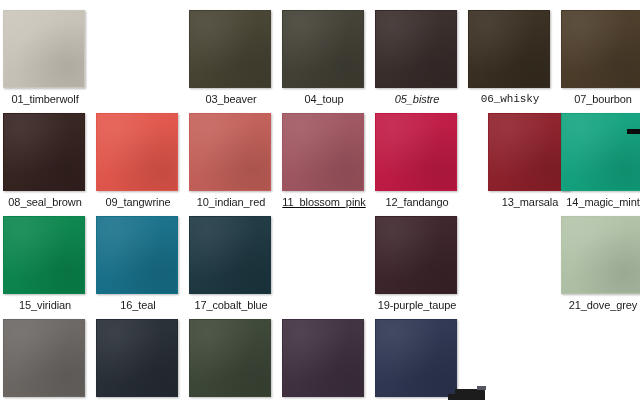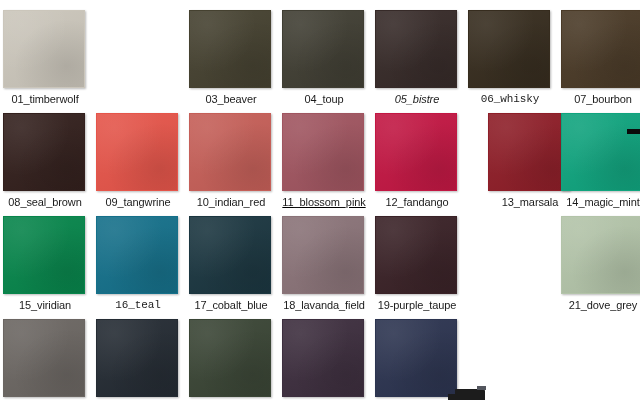--- a/index.html
+++ b/index.html
@@ -153,31 +153,27 @@
       <div class="swatch-label">13_marsala</div>
     </div>
     <div class="swatch-cell" style="left: 561px; top: 113px;">
       <div class="swatch-chip" style="background: rgb(16, 164, 126); width: 82px; height: 78px;"></div>
       <div class="swatch-label">14_magic_mint</div>
     </div>
     <div class="swatch-cell" style="left: 3px; top: 216px;">
       <div class="swatch-chip" style="background: rgb(7, 133, 75); width: 82px; height: 78px;"></div>
       <div class="swatch-label">15_viridian</div>
     </div>
-    <div class="swatch-cell" style="left: 96px; top: 216px; font-family: Liberation Mono, monospace;">
+    <div class="swatch-cell" style="left: 96px; top: 216px;">
       <div class="swatch-chip" style="background: rgb(21, 112, 138); width: 82px; height: 78px;"></div>
       <div class="swatch-label">16_teal</div>
     </div>
     <div class="swatch-cell" style="left: 189px; top: 216px;">
       <div class="swatch-chip" style="background: rgb(27, 54, 64); width: 82px; height: 78px;"></div>
       <div class="swatch-label">17_cobalt_blue</div>
-    </div>
-    <div class="swatch-cell" style="left: 282px; top: 216px;">
-      <div class="swatch-chip" style="background: rgb(138, 115, 120); width: 82px; height: 78px;"></div>
-      <div class="swatch-label">18_lavanda_field</div>
     </div>
     <div class="swatch-cell" style="left: 375px; top: 216px;">
       <div class="swatch-chip" style="background: rgb(58, 34, 39); width: 82px; height: 78px;"></div>
       <div class="swatch-label">19-purple_taupe</div>
     </div>
     <div class="swatch-cell" style="left: 561px; top: 216px;">
       <div class="swatch-chip" style="background: rgb(179, 196, 169); width: 82px; height: 78px;"></div>
       <div class="swatch-label">21_dove_grey</div>
     </div>
     <div class="swatch-cell" style="left: 3px; top: 319px;">

